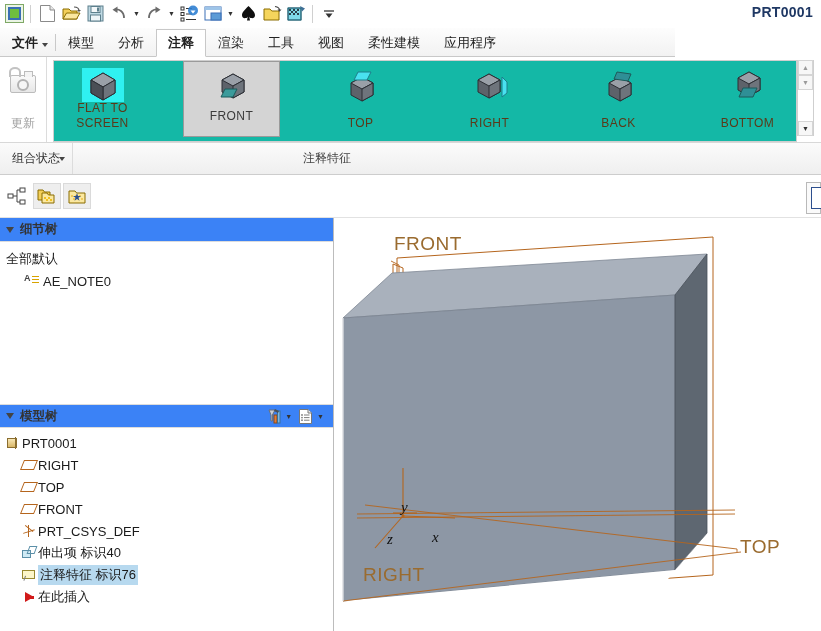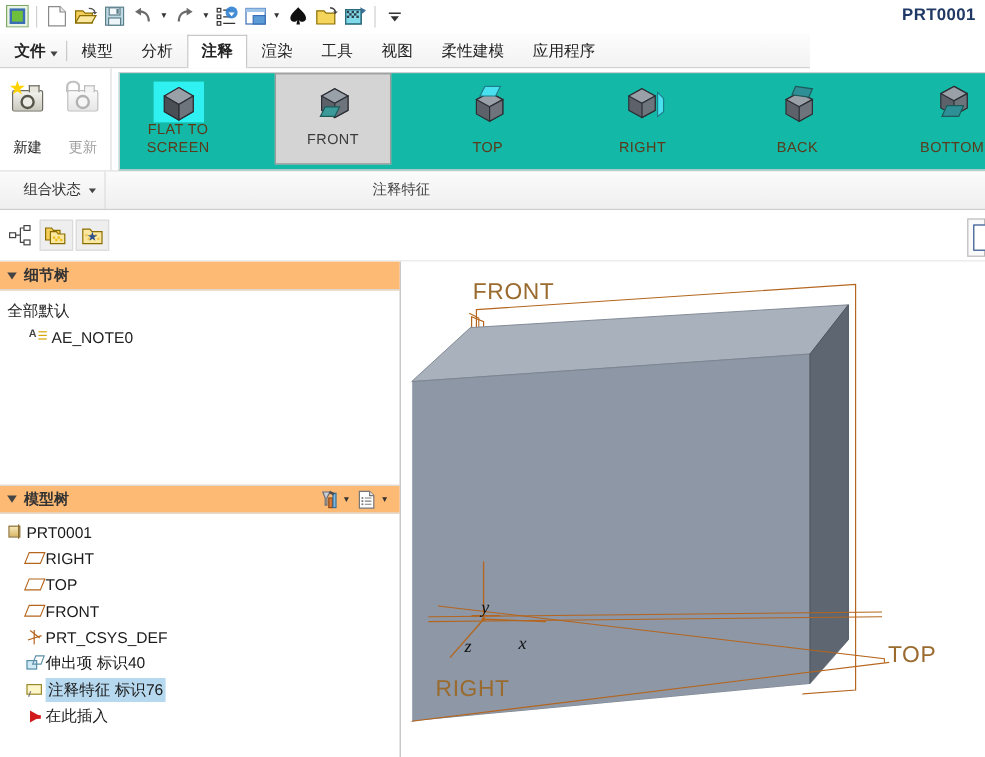--- a/index.html
+++ b/index.html
@@ -145,21 +145,21 @@
   }
   .actplane .ap-lines { font-size:12px; color:#222; text-align:center; line-height:16px; margin-top:6px;}
 
   
   .ribbonfoot {
     position:absolute; left:0; top:143px; width:821px; height:32px;
     background:linear-gradient(#fbfbfb,#efefef); border-bottom:1px solid #cdcdcd;
     display:flex; align-items:center;
   }
   .combo-state {
-    width:88px; height:100%; display:flex; align-items:center; justify-content:center;
+    width:73px; height:100%; display:flex; align-items:center; justify-content:center;
     font-size:12px; color:#333; border-right:1px solid #dcdcdc; position:relative;
   }
   .combo-state::after{
     content:''; position:absolute; right:7px; top:14px;
     border-left:3px solid transparent; border-right:3px solid transparent;
     border-top:4px solid #444;
   }
   .group-label {
     flex:1; text-align:center; font-size:12px; color:#444;
     margin-right:240px;
@@ -188,21 +188,21 @@
   }
 
   
   .leftpanel {
     position:absolute; left:0; top:218px; width:334px; height:413px;
     background:#ffffff; border-right:1px solid #bcbcbc;
   }
   .panel-header {
     height:24px; display:flex; align-items:center; padding-left:6px;
     font-size:12.5px; font-weight:bold; color:#333;
-    border-bottom:1px solid #dcdcdc; background:#fdba74;
+    border-bottom:1px solid #dcdcdc; background:#3b82f6;
   }
   .tri {
     width:0;height:0;border-left:4.5px solid transparent;border-right:4.5px solid transparent;
     border-top:6px solid #444; margin-right:6px;
   }
   .panel-header .hdr-icons { margin-left:auto; display:flex; align-items:center; padding-right:6px; }
   .hdr-ic { width:22px; height:20px; display:flex; align-items:center; justify-content:center; position:relative; }
   .mini-caret { font-size:7px; color:#333; margin:0 3px 0 0; }
 
   .detail-body { height:162px; padding:6px 0 0 6px; overflow:hidden; }
@@ -401,29 +401,20 @@
     <div class="tab">渲染</div>
     <div class="tab">工具</div>
     <div class="tab">视图</div>
     <div class="tab">柔性建模</div>
     <div class="tab">应用程序</div>
   </div>
 
   <div class="ribbon">
 
     <div class="rgroup bordered">
-      <div class="bigbtn">
-        <div class="cam new">
-          <div class="body"></div>
-            <div class="hump"></div>
-            <div class="lens"></div>
-            <div class="star"></div>
-        </div>
-        <div class="lbl">新建</div>
-      </div>
       <div class="bigbtn disabled">
         <div class="cam upd">
           <div class="body"></div>
             <div class="hump"></div>
             <div class="lens"></div>
             <div class="arrow"></div>
         </div>
         <div class="lbl">更新</div>
       </div>
     </div>

